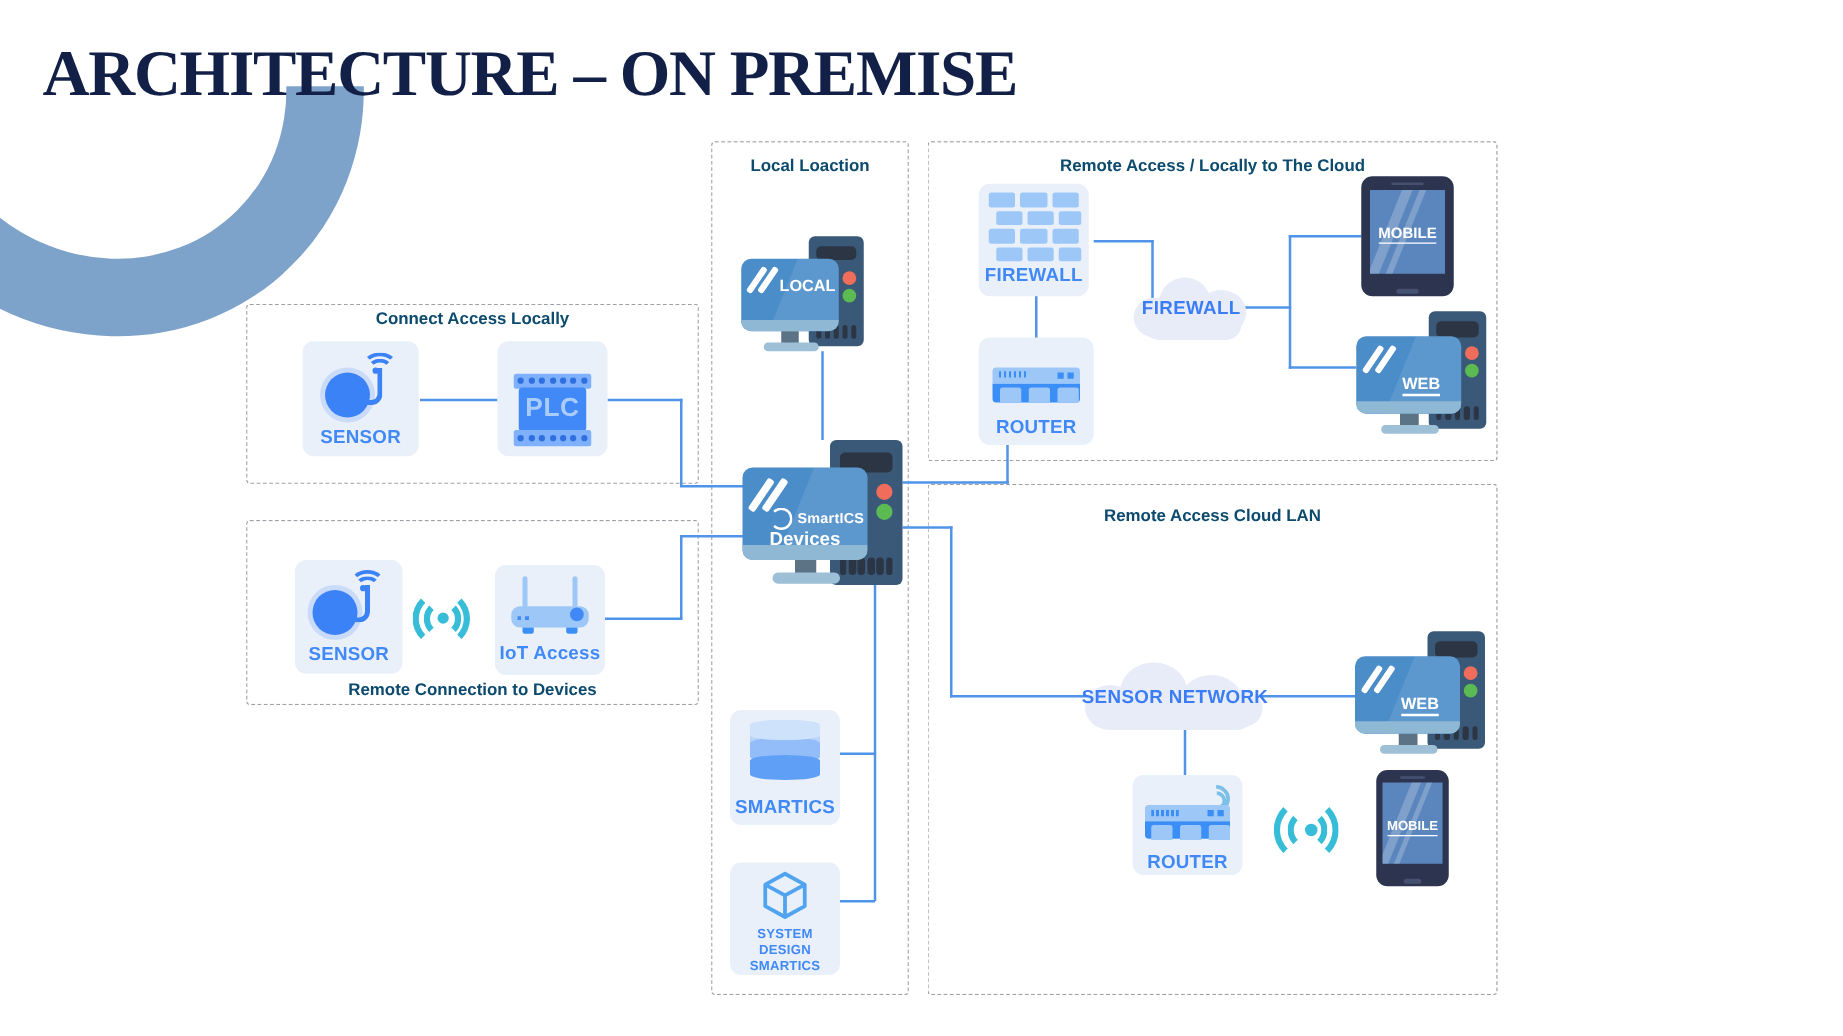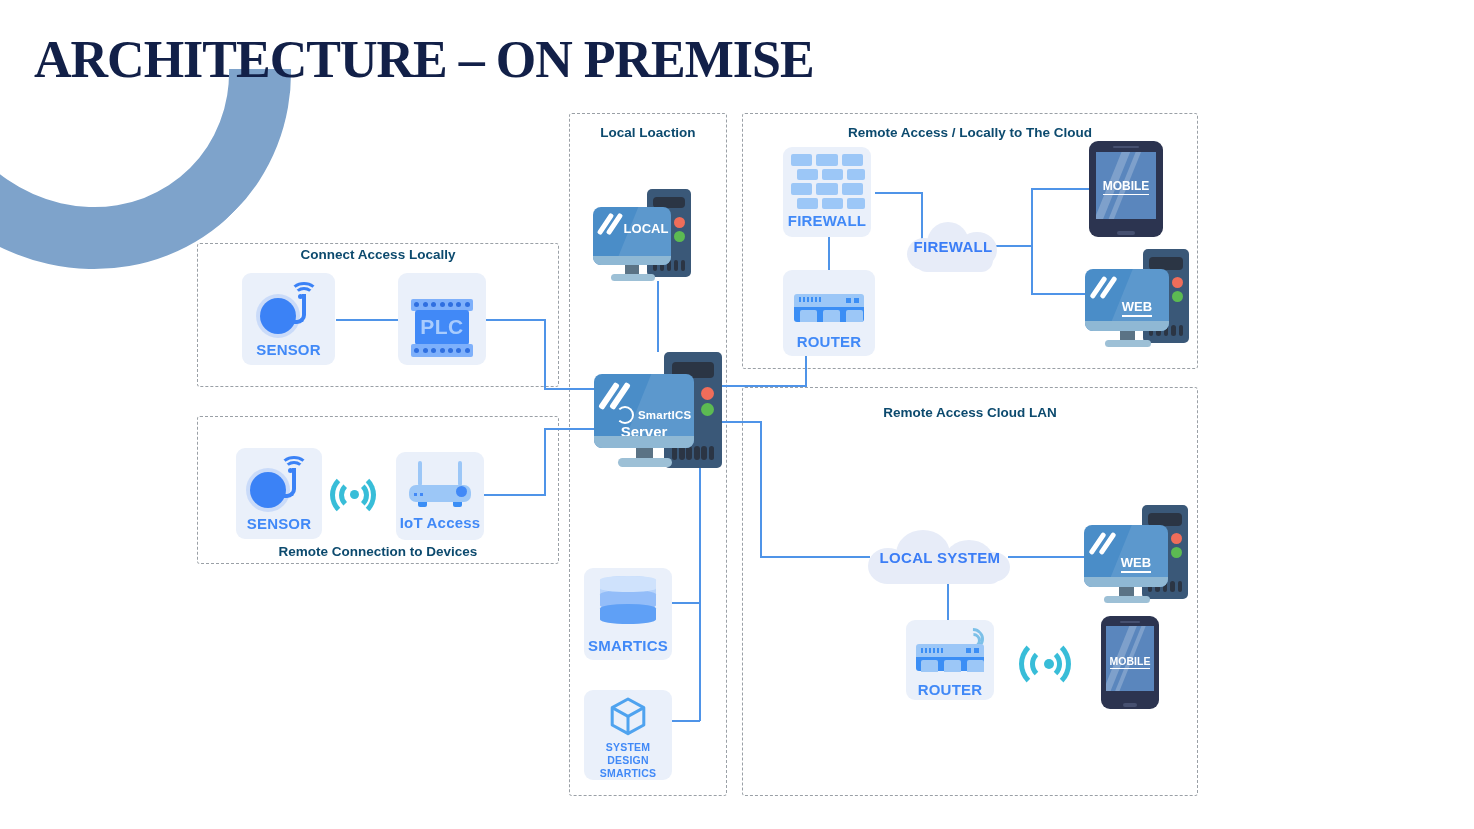--- a/index.html
+++ b/index.html
@@ -298,21 +298,21 @@
   </div>
   <div class="mon" style="top:22px;width:100px;height:74px;">
     <div class="gloss"></div>
     <div class="slash" style="left:12px;top:7px;width:6px;height:30px;"></div>
     <div class="slash" style="left:23px;top:7px;width:6px;height:30px;"></div>
     <div style="position:absolute;left:22px;top:32px;display:flex;align-items:center;gap:4px;">
       <span style="display:inline-block;width:14px;height:14px;border:2px solid #fff;
                    border-radius:50%;border-left-color:transparent;"></span>
       <span style="color:#fff;font-size:11.5px;font-weight:bold;letter-spacing:.2px;">SmartICS</span>
     </div>
-    <div class="txt" style="top:49px;font-size:15px;padding-right:14px;">Server</div>
+    <div class="txt" style="top:49px;font-size:15px;padding-right:14px;">Devices</div>
     <div class="base"></div>
   </div>
   <div class="neck" style="left:42px;top:96px;width:17px;height:13px;"></div>
   <div class="foot" style="left:24px;top:106px;width:54px;height:9px;"></div>
 </div>
 
 <div class="tile" style="left:584px;top:568px;width:88px;height:92px;">
   <div class="db-ic" style="width:56px;height:56px;margin-top:8px;">
     <div class="lay" style="top:0;height:22px;background:#b8d4fb;"></div>
     <div class="lay" style="top:14px;height:20px;background:#93bdf9;"></div>
@@ -425,21 +425,21 @@
 </div>
 
 <div class="cloud" style="left:866px;top:528px;width:148px;height:58px;">
   <div class="cloud-body">
     <i style="left:2px;top:20px;width:40px;height:36px;"></i>
     <i style="left:30px;top:2px;width:54px;height:48px;"></i>
     <i style="left:78px;top:12px;width:50px;height:42px;"></i>
     <i style="left:110px;top:24px;width:34px;height:30px;"></i>
     <i style="left:12px;top:32px;width:124px;height:24px;border-radius:14px;"></i>
   </div>
-  <div class="cloud-text">LOCAL SYSTEM</div>
+  <div class="cloud-text">SENSOR NETWORK</div>
 </div>
 
 <div class="pc" style="left:1084px;top:505px;width:104px;height:98px;">
   <div class="tower" style="width:46px;height:94px;">
     <div class="vent"></div>
     <div class="led r" style="top:30%;"></div>
     <div class="led g" style="top:45%;"></div>
     <div class="slots">
         <b></b>
         <b></b>

